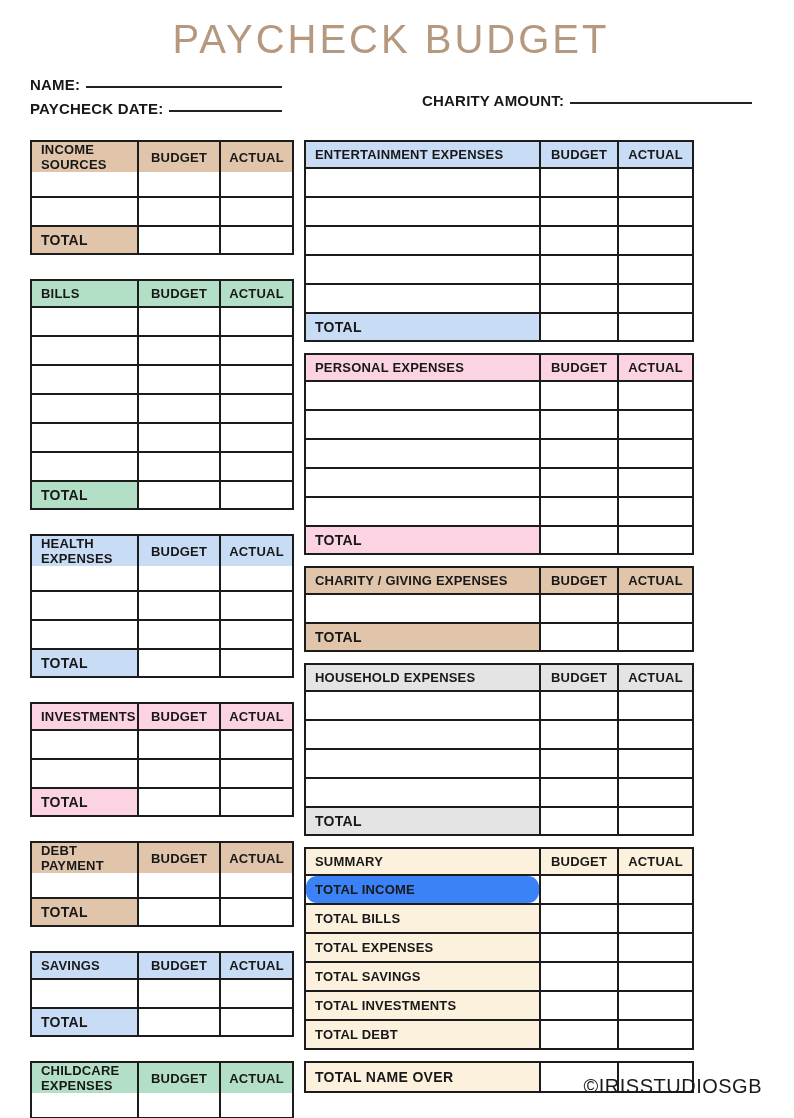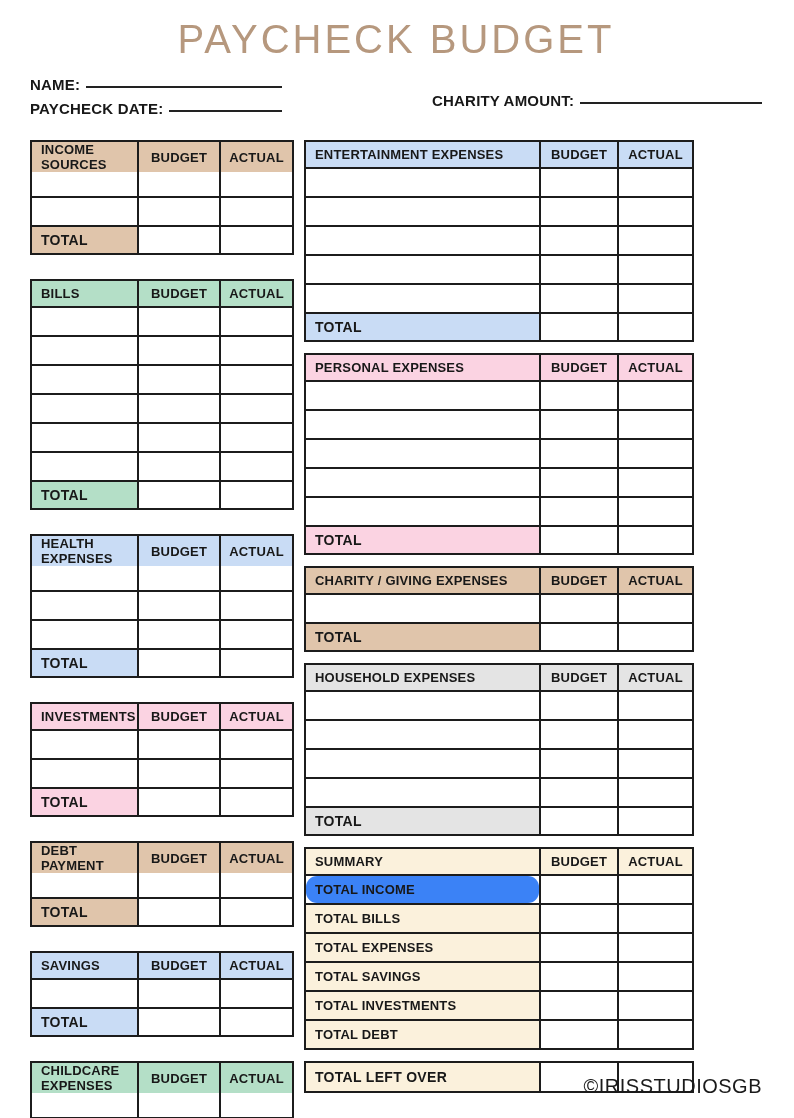--- a/index.html
+++ b/index.html
@@ -1,18 +1,18 @@
 <!DOCTYPE html>
 <html><head>
 <meta charset="utf-8">
 <style>
   * { margin:0; padding:0; box-sizing:border-box; }
   html,body { width:794px; height:1118px; background:#ffffff; overflow:hidden;
               font-family:"Liberation Sans", sans-serif; color:#181818; }
-  .page { position:relative; width:794px; height:1118px; padding:12px 32px 0 30px; }
+  .page { position:relative; width:794px; height:1118px; padding:12px 42px 0 30px; }
 
   .title { text-align:center; font-size:40px; font-weight:500; letter-spacing:3px;
            line-height:1.15; margin-top:4px; }
 
   .fields { display:flex; justify-content:space-between; align-items:center; margin-top:14px; }
   .fields-left { width:252px; }
   .field { display:flex; font-weight:bold; font-size:15px;
            letter-spacing:0.2px; margin-bottom:7px; white-space:nowrap; }
   .field .line { flex:1; border-bottom:2px solid #222; margin-left:6px; margin-bottom:2px; height:12px; }
   .amount-field { width:330px; margin-bottom:0; }
@@ -389,21 +389,21 @@
             <div class="tcell num-cell"></div>
           </div>
           <div class="trow summary-row">
             <div class="tcell label-cell" style="background: rgb(251, 241, 220);">TOTAL DEBT</div>
             <div class="tcell num-cell"></div>
             <div class="tcell num-cell"></div>
           </div>
         </div>
         <div class="budget-table">
           <div class="trow total-row">
-            <div class="tcell label-cell" style="background: rgb(251, 241, 220);">TOTAL LEFT OVER</div>
+            <div class="tcell label-cell" style="background: rgb(251, 241, 220);">TOTAL NAME OVER</div>
             <div class="tcell num-cell"></div>
             <div class="tcell num-cell"></div>
           </div>
         </div>
       </div>
   </div>
 
   <div class="footer">©IRISSTUDIOSGB</div>
 </div>
 

